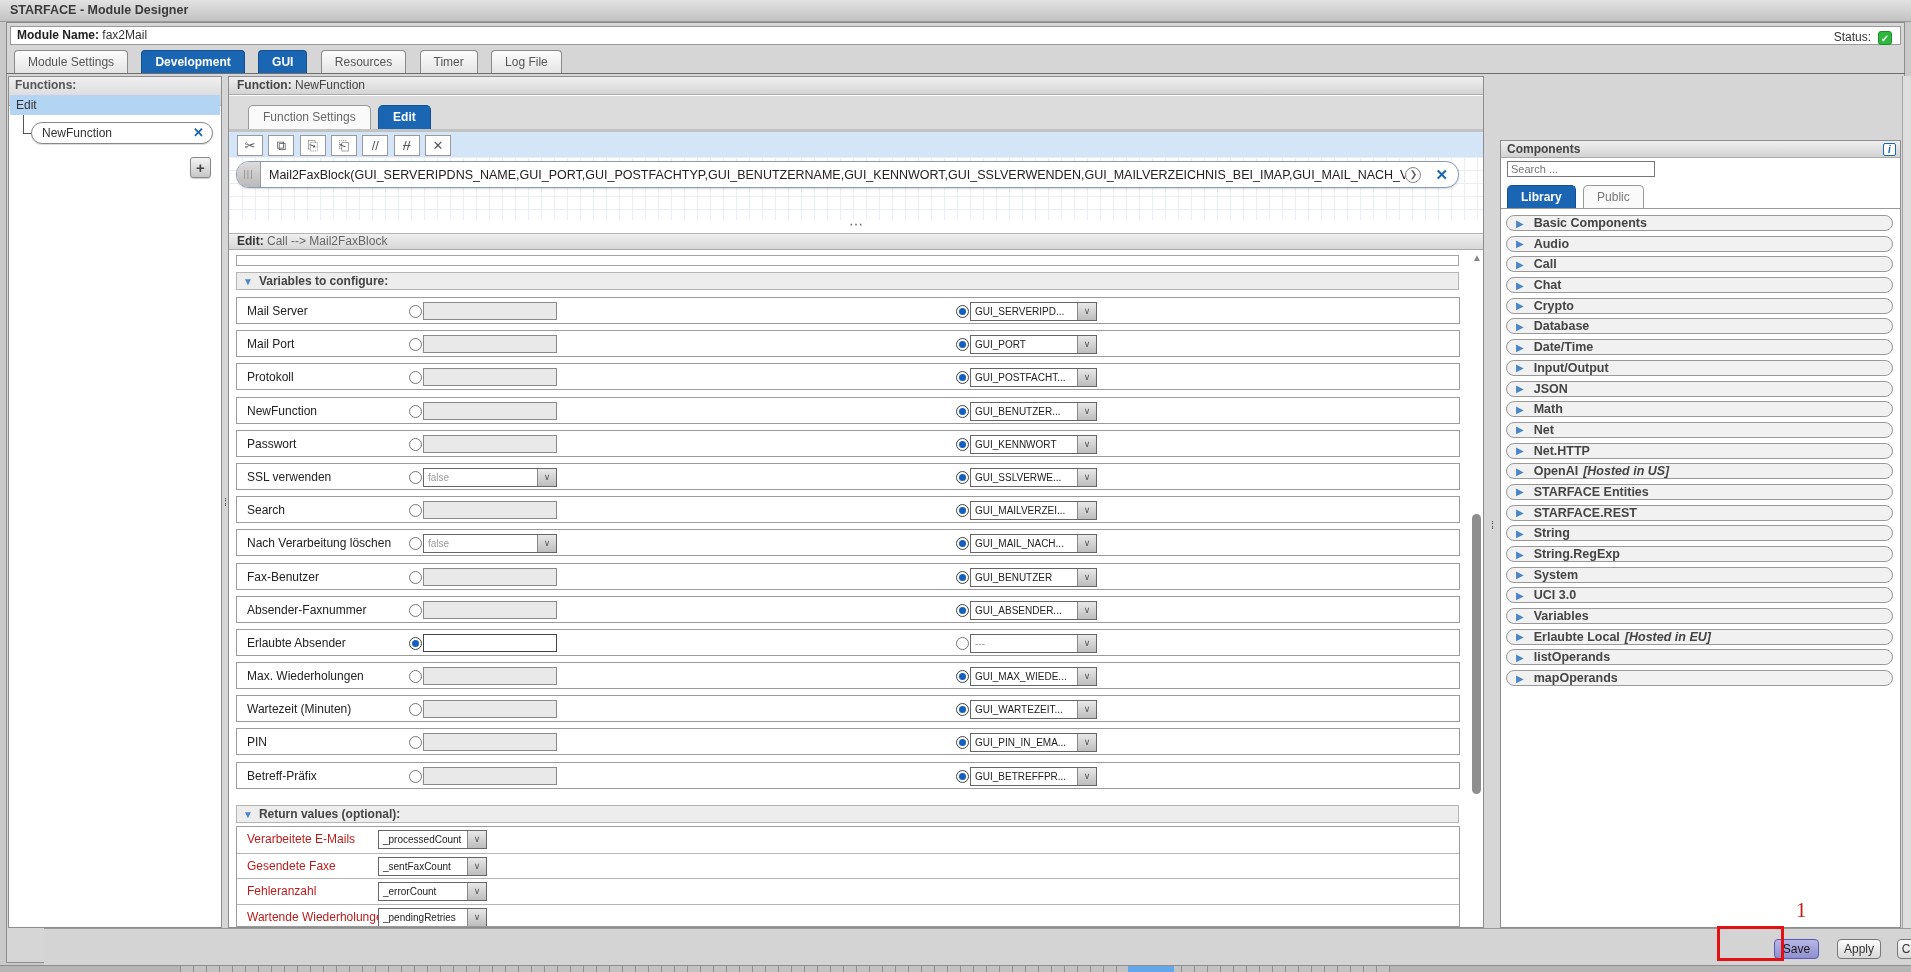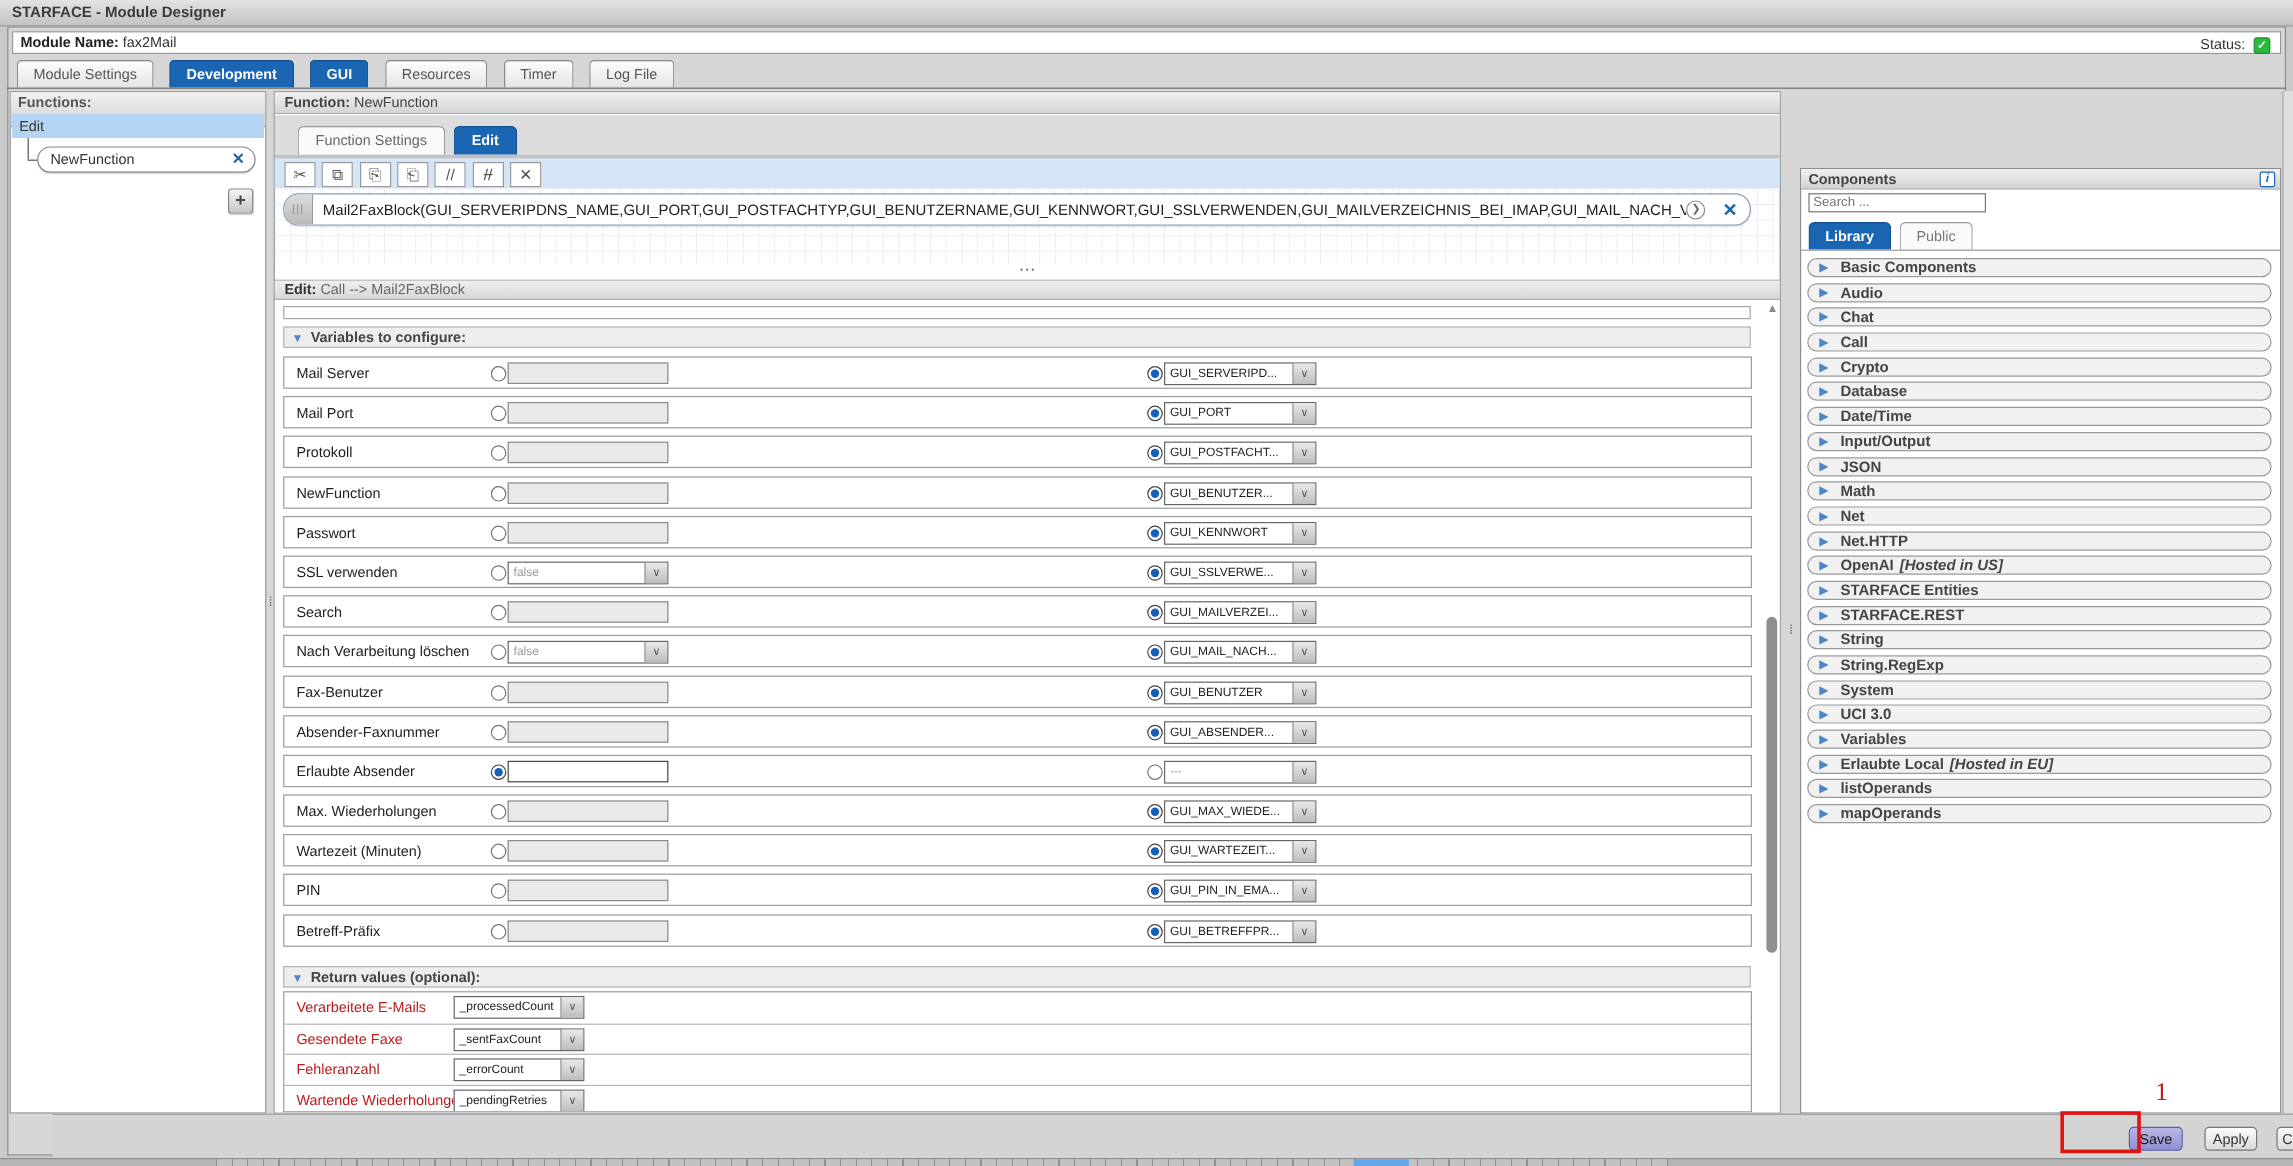--- a/index.html
+++ b/index.html
@@ -479,27 +479,27 @@
         </div>
 
         <div class="cp-item">
           <span class="tri-r"></span>
           <span class="cp-label">Audio</span>
 
         </div>
 
         <div class="cp-item">
           <span class="tri-r"></span>
+          <span class="cp-label">Call</span>
+
+        </div>
+
+        <div class="cp-item">
+          <span class="tri-r"></span>
           <span class="cp-label">Chat</span>
-
-        </div>
-
-        <div class="cp-item">
-          <span class="tri-r"></span>
-          <span class="cp-label">Call</span>
 
         </div>
 
         <div class="cp-item">
           <span class="tri-r"></span>
           <span class="cp-label">Crypto</span>
 
         </div>
 
         <div class="cp-item">

